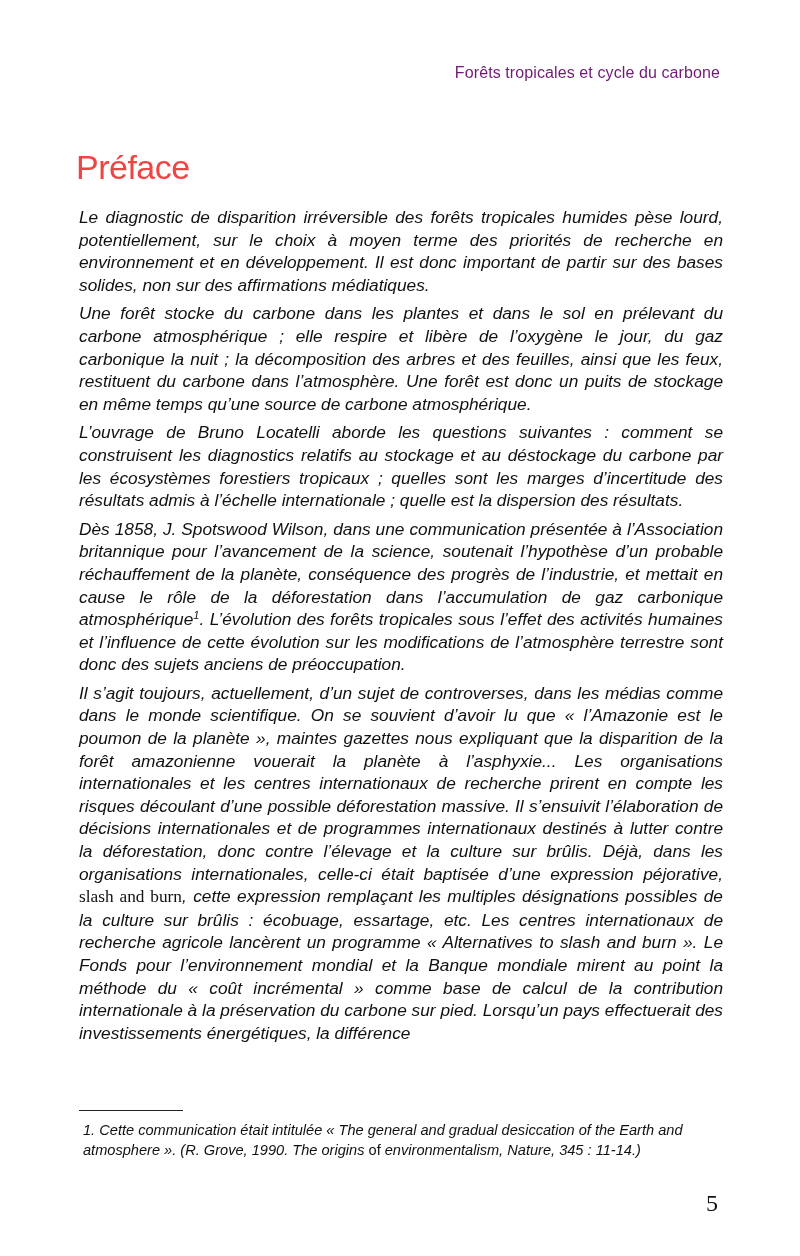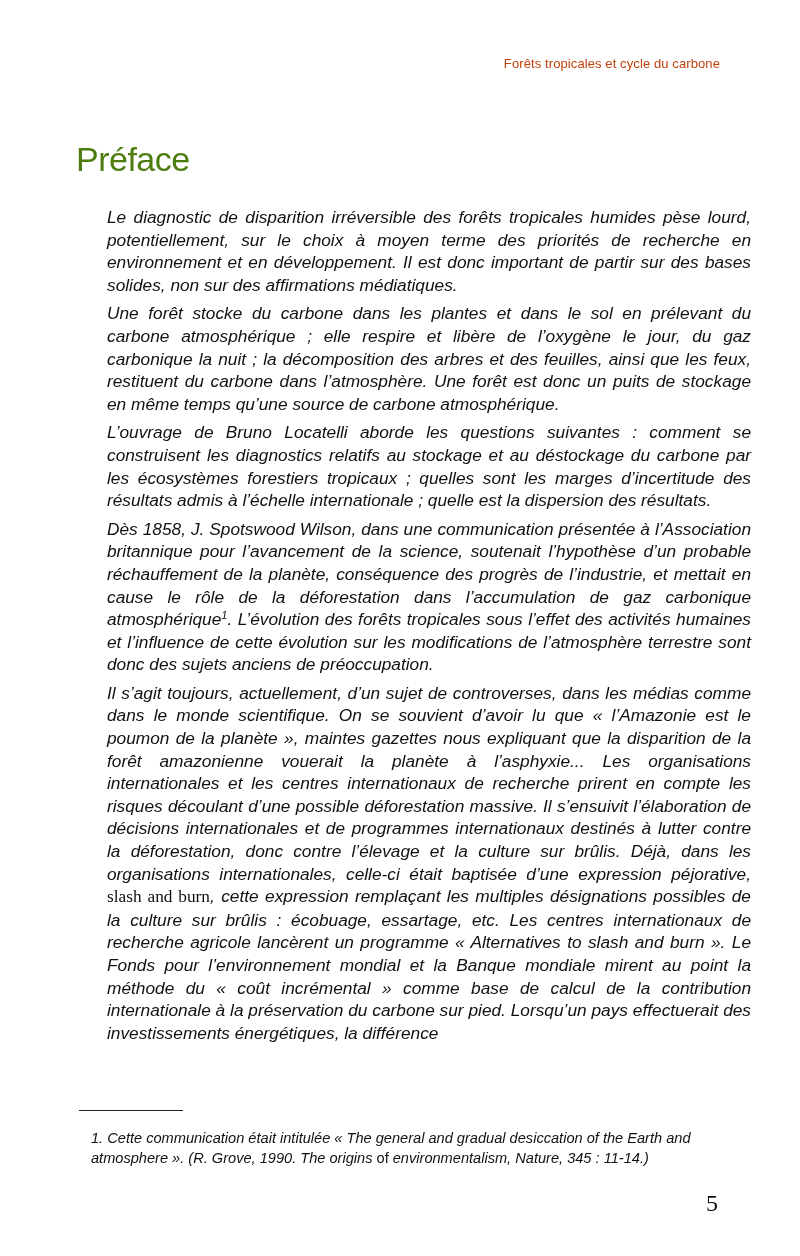--- a/index.html
+++ b/index.html
@@ -2,48 +2,48 @@
 <html><head>
 <meta charset="utf-8">
 <style>
   html, body { margin: 0; padding: 0; background: #ffffff; }
   body {
     width: 800px; height: 1256px; position: relative; overflow: hidden;
     color: #111111;
     font-family: "Liberation Sans", "DejaVu Sans", sans-serif;
   }
   .running-head {
-    position: absolute; top: 56px; right: 80px;
-    font-size: 13px; letter-spacing: 0.1px; color: #c2410c;
+    position: absolute; top: 64px; right: 80px;
+    font-size: 16px; letter-spacing: 0.1px; color: #701a75;
   }
   .title {
-    position: absolute; top: 140px; left: 76px;
-    font-size: 34px; font-weight: normal; margin: 0; color: #4d7c0f;
+    position: absolute; top: 148px; left: 76px;
+    font-size: 34px; font-weight: normal; margin: 0; color: #ef4444;
     letter-spacing: -0.5px;
   }
   .body-text {
-    position: absolute; top: 206px; left: 79px; width: 644px; margin-left: 28px;
+    position: absolute; top: 206px; left: 79px; width: 644px;
   }
   .para {
     margin: 0 0 6px 0;
     font-style: italic;
     font-size: 17.3px;
     line-height: 22.6px;
     text-align: justify;
     hyphens: manual;
   }
   .para .roman { font-style: normal; font-family: Liberation Serif, serif; }
   .para sup { font-size: 11px; vertical-align: 6px; line-height: 0; }
   .footnote-rule {
     position: absolute; top: 1110px; left: 79px; width: 104px; height: 0;
     border-top: 1px solid #222;
   }
   .footnote {
     position: absolute; top: 1116px; left: 79px; width: 644px;
-    font-style: italic; font-size: 14.6px; line-height: 20px; margin: 12px;
+    font-style: italic; font-size: 14.6px; line-height: 20px; margin: 4px;
   }
   .footnote .roman { font-style: normal; }
   .page-number {
     position: absolute; top: 1190px; left: 706px;
     font-family: "Liberation Serif", "DejaVu Serif", serif;
     font-size: 24px; color: #111;
   }
 </style>
 </head>
 <body>

